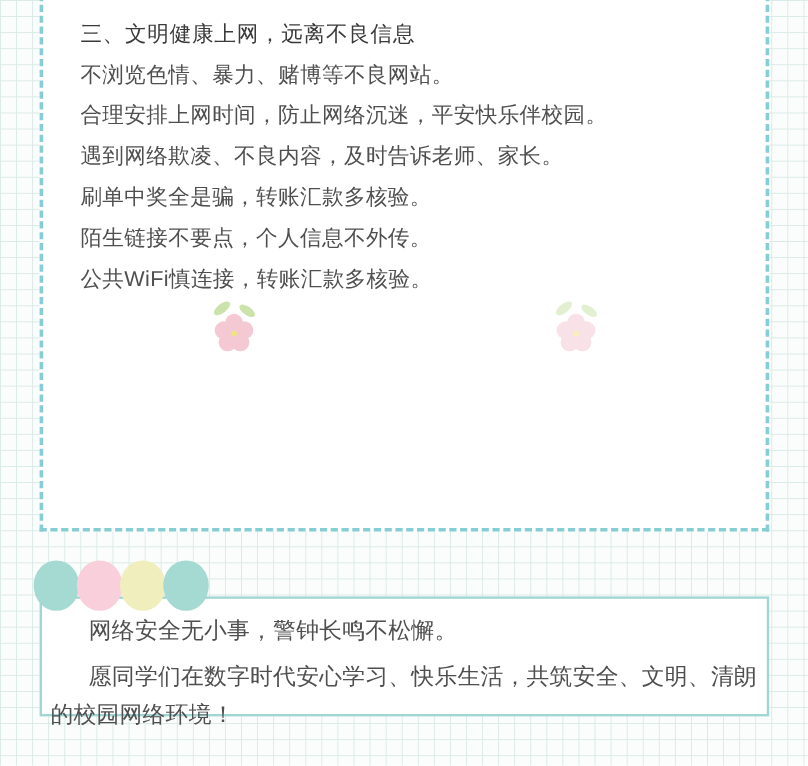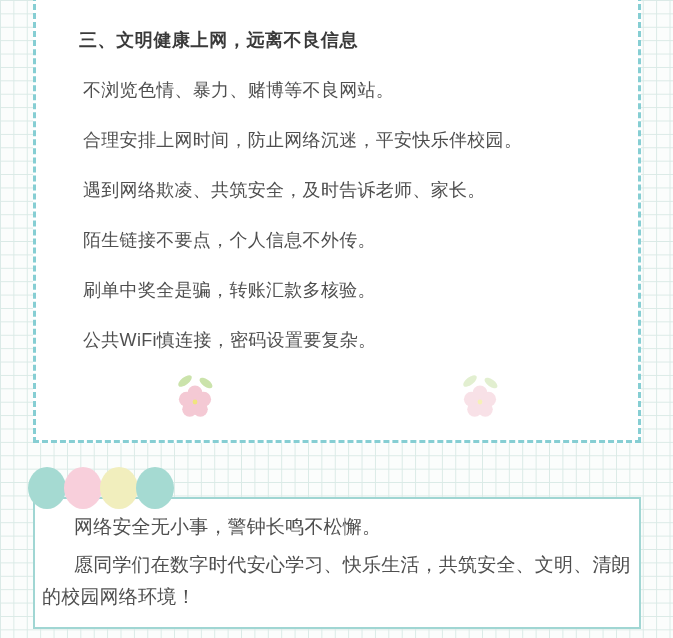--- a/index.html
+++ b/index.html
@@ -23,30 +23,30 @@
     left: 33px;
     top: -14px;
     width: 608px;
     height: 457px;
     background: var(--card-bg, #ffffff);
     border: 3px dashed var(--dashed-border, #86ced3);
     padding: 22px 26px 0 31px;
     z-index: 1;
   }
   .guideline-card h3 {
-    margin: 12px;
+    margin: 0;
     font-size: 18px;
     line-height: 34px;
-    font-weight: 700;
+    font-weight: 400;
     letter-spacing: 0.6px;
     color: var(--heading-color, #3a3a3a);
   }
   .guideline-card h3.second { margin-top: 28px; }
   .guideline-card p {
-    margin: 16px;
+    margin: 0;
     font-size: 18px;
     line-height: 34px;
     letter-spacing: 0.3px;
     color: var(--body-color, #4f4f4f);
   }
 
   
   .flowers-row {
     position: relative;
     height: 44px;
@@ -73,21 +73,21 @@
   .dot.teal   { background: var(--dot-teal, #a5dad2); }
   .dot.pink   { background: var(--dot-pink, #f8cfdb); }
   .dot.yellow { background: var(--dot-yellow, #f1eebd); }
 
   
   .conclusion-card {
     position: absolute;
     left: 33px;
     top: 497px;
     width: 608px;
-    height: 132px;
+    height: 100px;
     background: var(--card-bg, #ffffff);
     border: 2px solid var(--solid-border, #a0d6d3);
     padding: 12px 8px 0 7px;
     z-index: 2;
   }
   .conclusion-card p {
     margin: 0 0 6px 0;
     font-size: 19px;
     line-height: 32px;
     letter-spacing: 0.2px;
@@ -97,25 +97,25 @@
 </style>
 </head>
 <body>
 
 <div>
 
   <section class="guideline-card">
     <h3>三、文明健康上网，远离不良信息</h3>
     <p>不浏览色情、暴力、赌博等不良网站。</p>
     <p>合理安排上网时间，防止网络沉迷，平安快乐伴校园。</p>
-    <p>遇到网络欺凌、共筑安全，及时告诉老师、家长。</p>
+    <p>遇到网络欺凌、不良内容，及时告诉老师、家长。</p>
 
+    <p>刷单中奖全是骗，转账汇款多核验。</p>
     <p>陌生链接不要点，个人信息不外传。</p>
-    <p>刷单中奖全是骗，转账汇款多核验。</p>
-    <p>公共WiFi慎连接，密码设置要复杂。</p>
+    <p>公共WiFi慎连接，转账汇款多核验。</p>
 
     <div class="flowers-row">
       <svg class="flower left" viewBox="0 0 40 44" xmlns="http://www.w3.org/2000/svg">
         <ellipse cx="10" cy="7" rx="8" ry="3.8" transform="rotate(-38 10 7)" fill="var(--flower-leaf, #cbe3ab)"></ellipse>
         <ellipse cx="31" cy="9" rx="7.5" ry="3.6" transform="rotate(35 31 9)" fill="var(--flower-leaf, #cbe3ab)"></ellipse>
         <circle cx="20" cy="19" r="7.5" fill="var(--flower-petal, #f4c9d4)"></circle>
         <circle cx="28.6" cy="25.2" r="7.5" fill="var(--flower-petal, #f4c9d4)"></circle>
         <circle cx="25.3" cy="35.3" r="7.5" fill="var(--flower-petal, #f4c9d4)"></circle>
         <circle cx="14.7" cy="35.3" r="7.5" fill="var(--flower-petal, #f4c9d4)"></circle>
         <circle cx="11.4" cy="25.2" r="7.5" fill="var(--flower-petal, #f4c9d4)"></circle>

